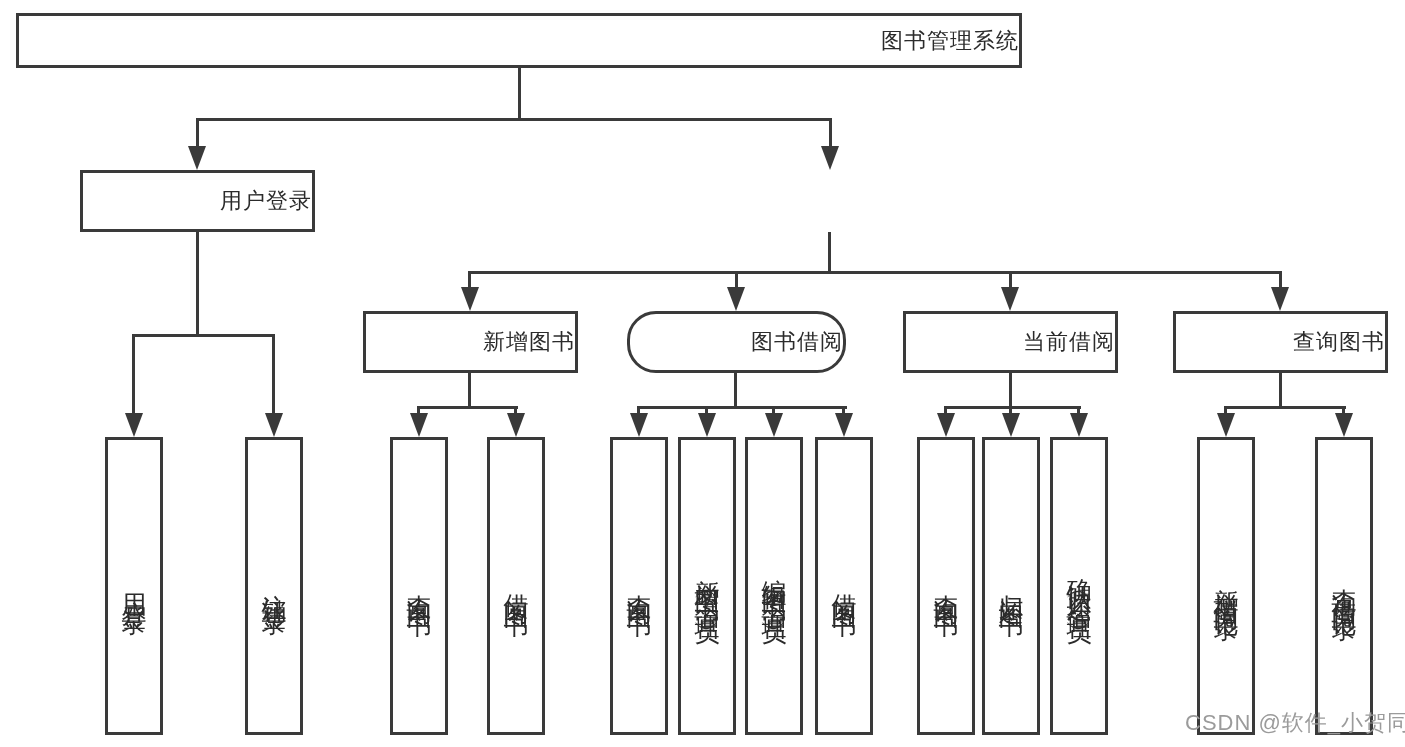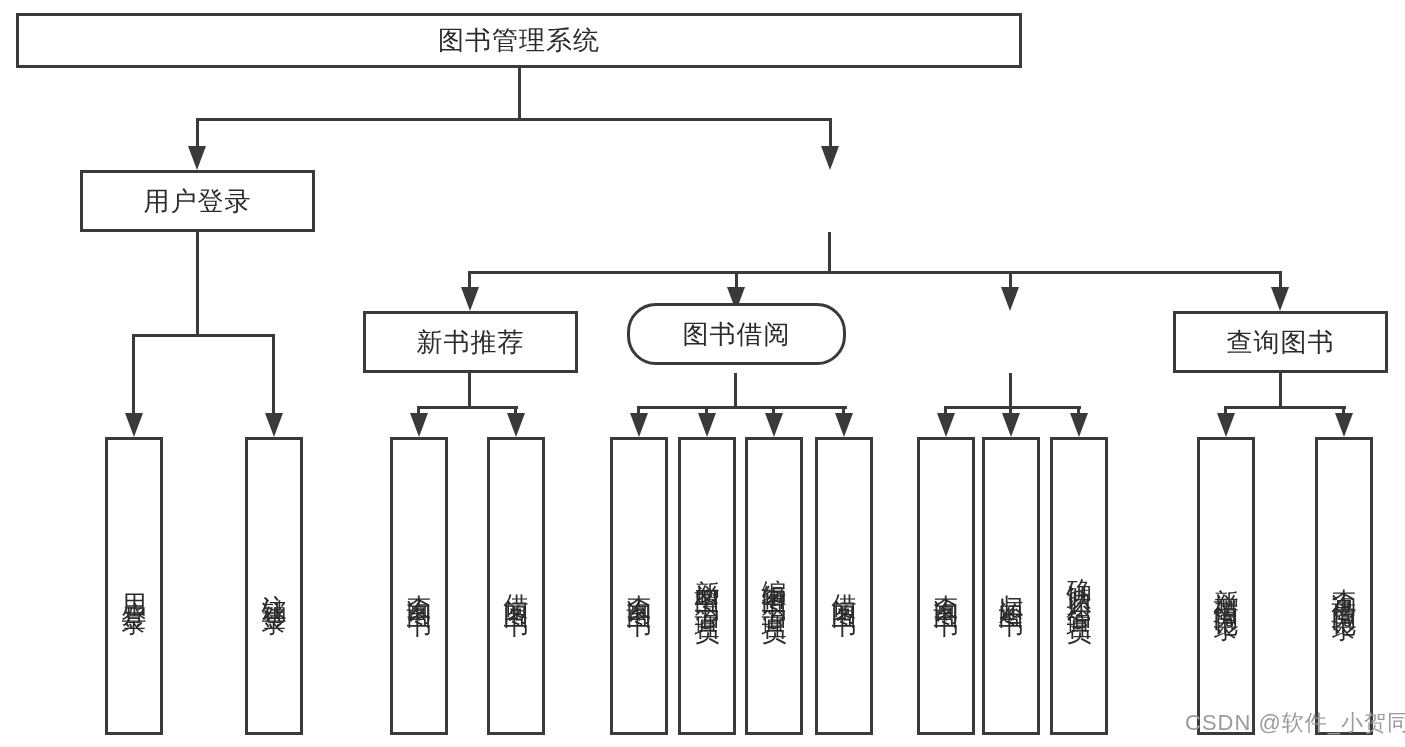--- a/index.html
+++ b/index.html
@@ -17,21 +17,21 @@
   .box{
     position:absolute;
     border:3px solid var(--line);
     background:#fff;
     display:flex;
     align-items:center;
     justify-content:center;
     color:var(--text);
     box-sizing:content-box;
   }
-  .h-box{font-size:26px;letter-spacing:1px;white-space:nowrap;}
+  .h-box{font-size:22px;letter-spacing:1px;white-space:nowrap;justify-content:flex-end;}
   .v-box{font-size:25px;}
   .v-box .vtext{
     writing-mode:vertical-rl;
     text-orientation:mixed;
     letter-spacing:6px;
     line-height:1;
   }
   .line{position:absolute;background:var(--line);}
   .arrow{
     position:absolute;
@@ -81,24 +81,27 @@
   <div class="line" style="left:468px;top:271px;width:3px;height:22px;"></div>
   <div class="line" style="left:735px;top:271px;width:3px;height:22px;"></div>
   <div class="line" style="left:1009px;top:271px;width:3px;height:22px;"></div>
   <div class="line" style="left:1279px;top:271px;width:3px;height:22px;"></div>
   <div class="arrow" style="left:461px;top:287px;"></div>
   <div class="arrow" style="left:727px;top:287px;"></div>
   <div class="arrow" style="left:1001px;top:287px;"></div>
   <div class="arrow" style="left:1271px;top:287px;"></div>
 
   <div class="box h-box" style="left:363px;top:311px;width:209px;height:56px;">
-    <span>新书推荐</span>
+    <span>新增图书</span>
   </div>
-  <div class="box h-box" style="left:627px;top:303px;width:213px;height:56px;border-radius:29px;">
+  <div class="box h-box" style="left:627px;top:311px;width:213px;height:56px;border-radius:29px;">
     <span>图书借阅</span>
+  </div>
+  <div class="box h-box" style="left:903px;top:311px;width:209px;height:56px;">
+    <span>当前借阅</span>
   </div>
   <div class="box h-box" style="left:1173px;top:311px;width:209px;height:56px;">
     <span>查询图书</span>
   </div>
 
   <div class="line" style="left:468px;top:373px;width:3px;height:36px;"></div>
   <div class="line" style="left:417px;top:406px;width:101px;height:3px;"></div>
   <div class="line" style="left:417px;top:406px;width:3px;height:12px;"></div>
   <div class="line" style="left:514px;top:406px;width:3px;height:12px;"></div>
   <div class="arrow" style="left:410px;top:413px;"></div>

